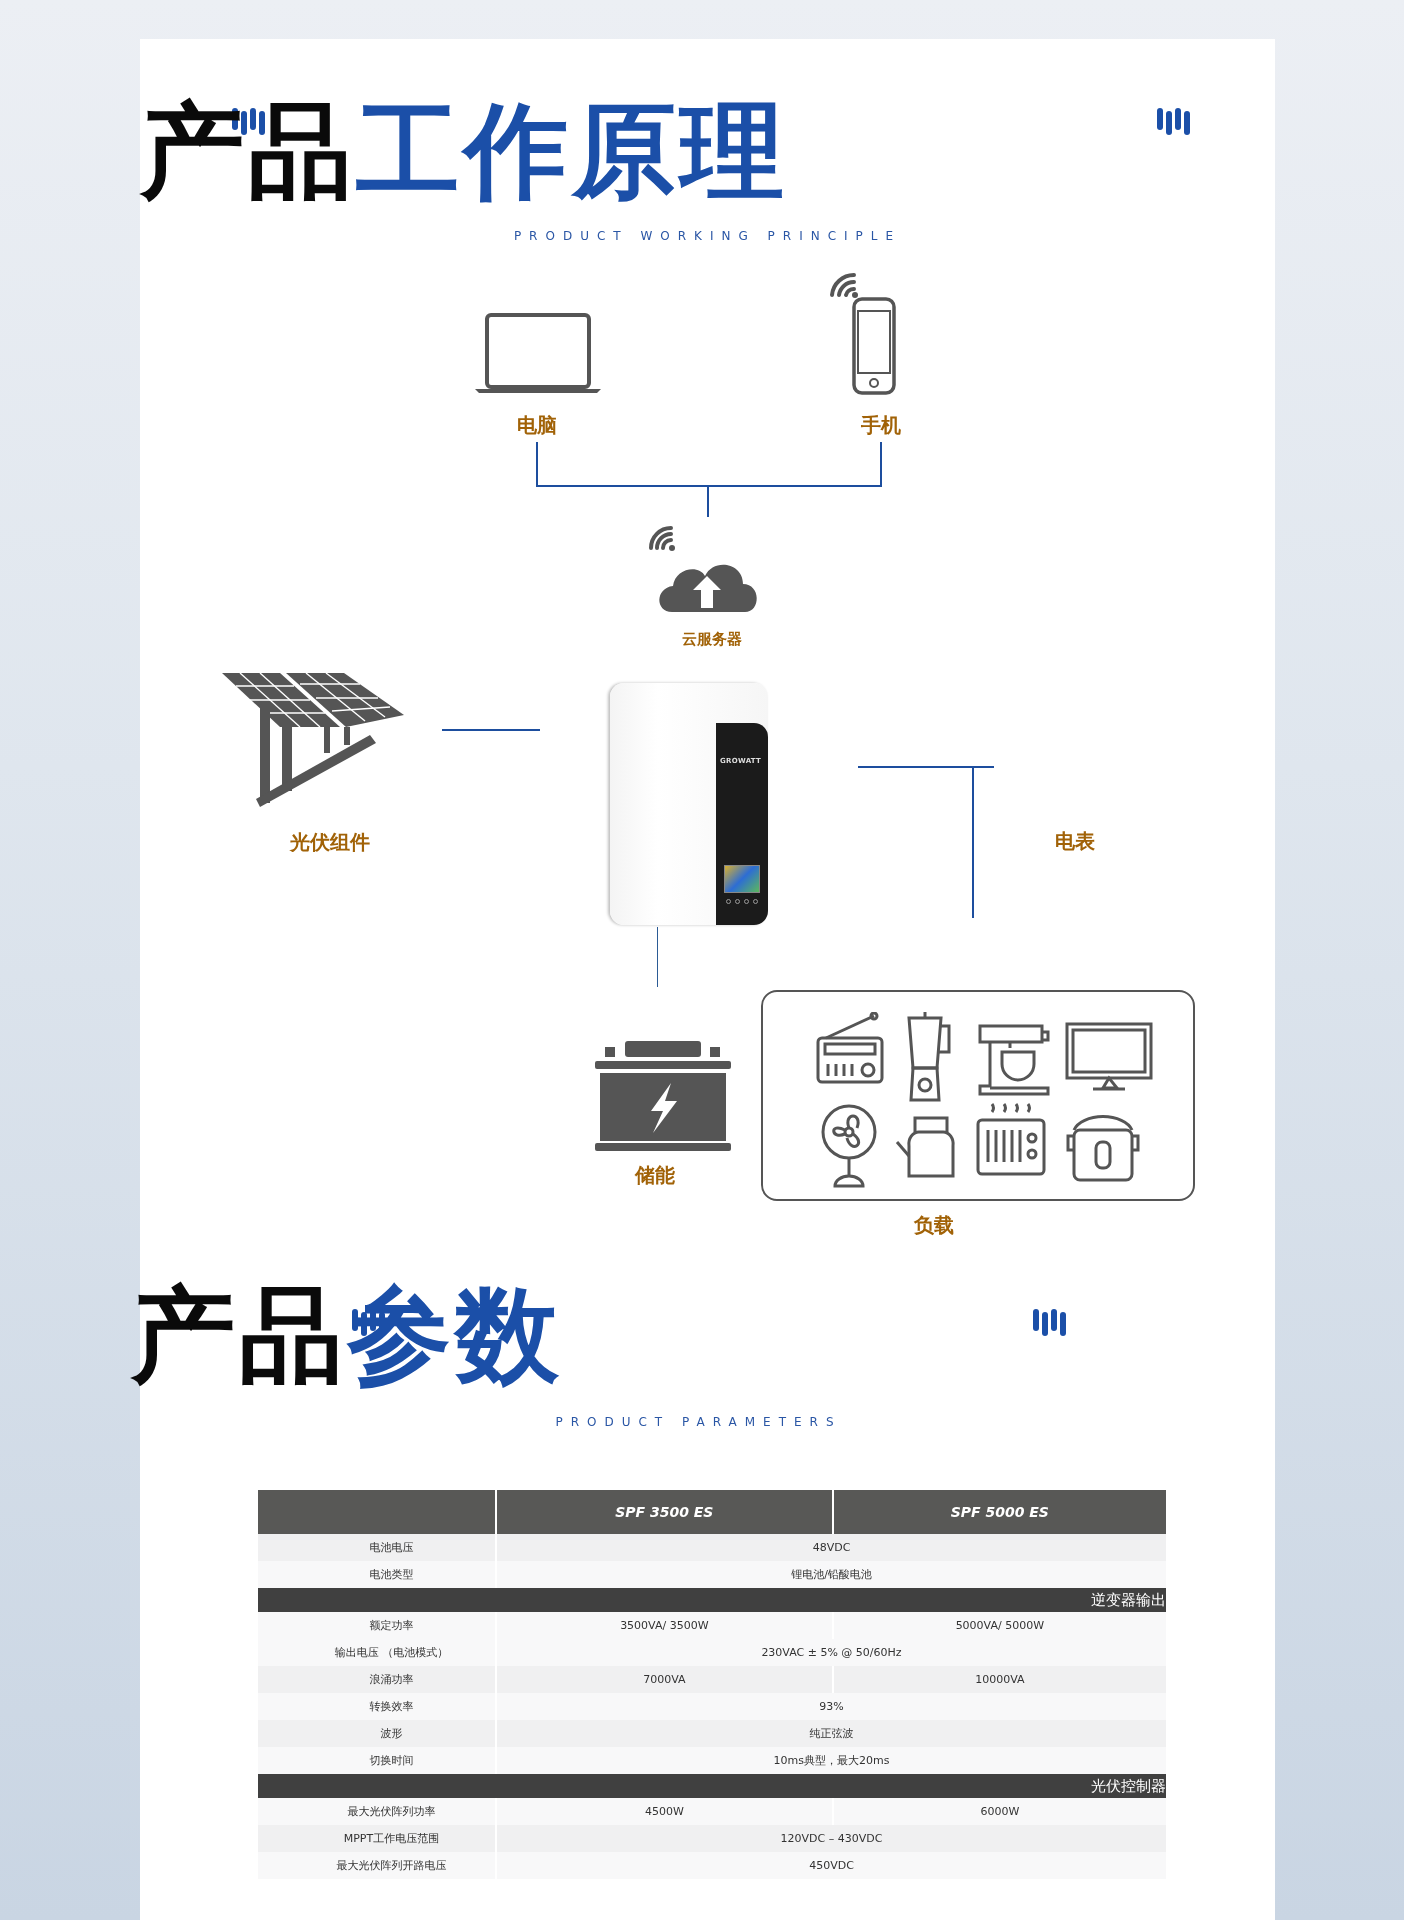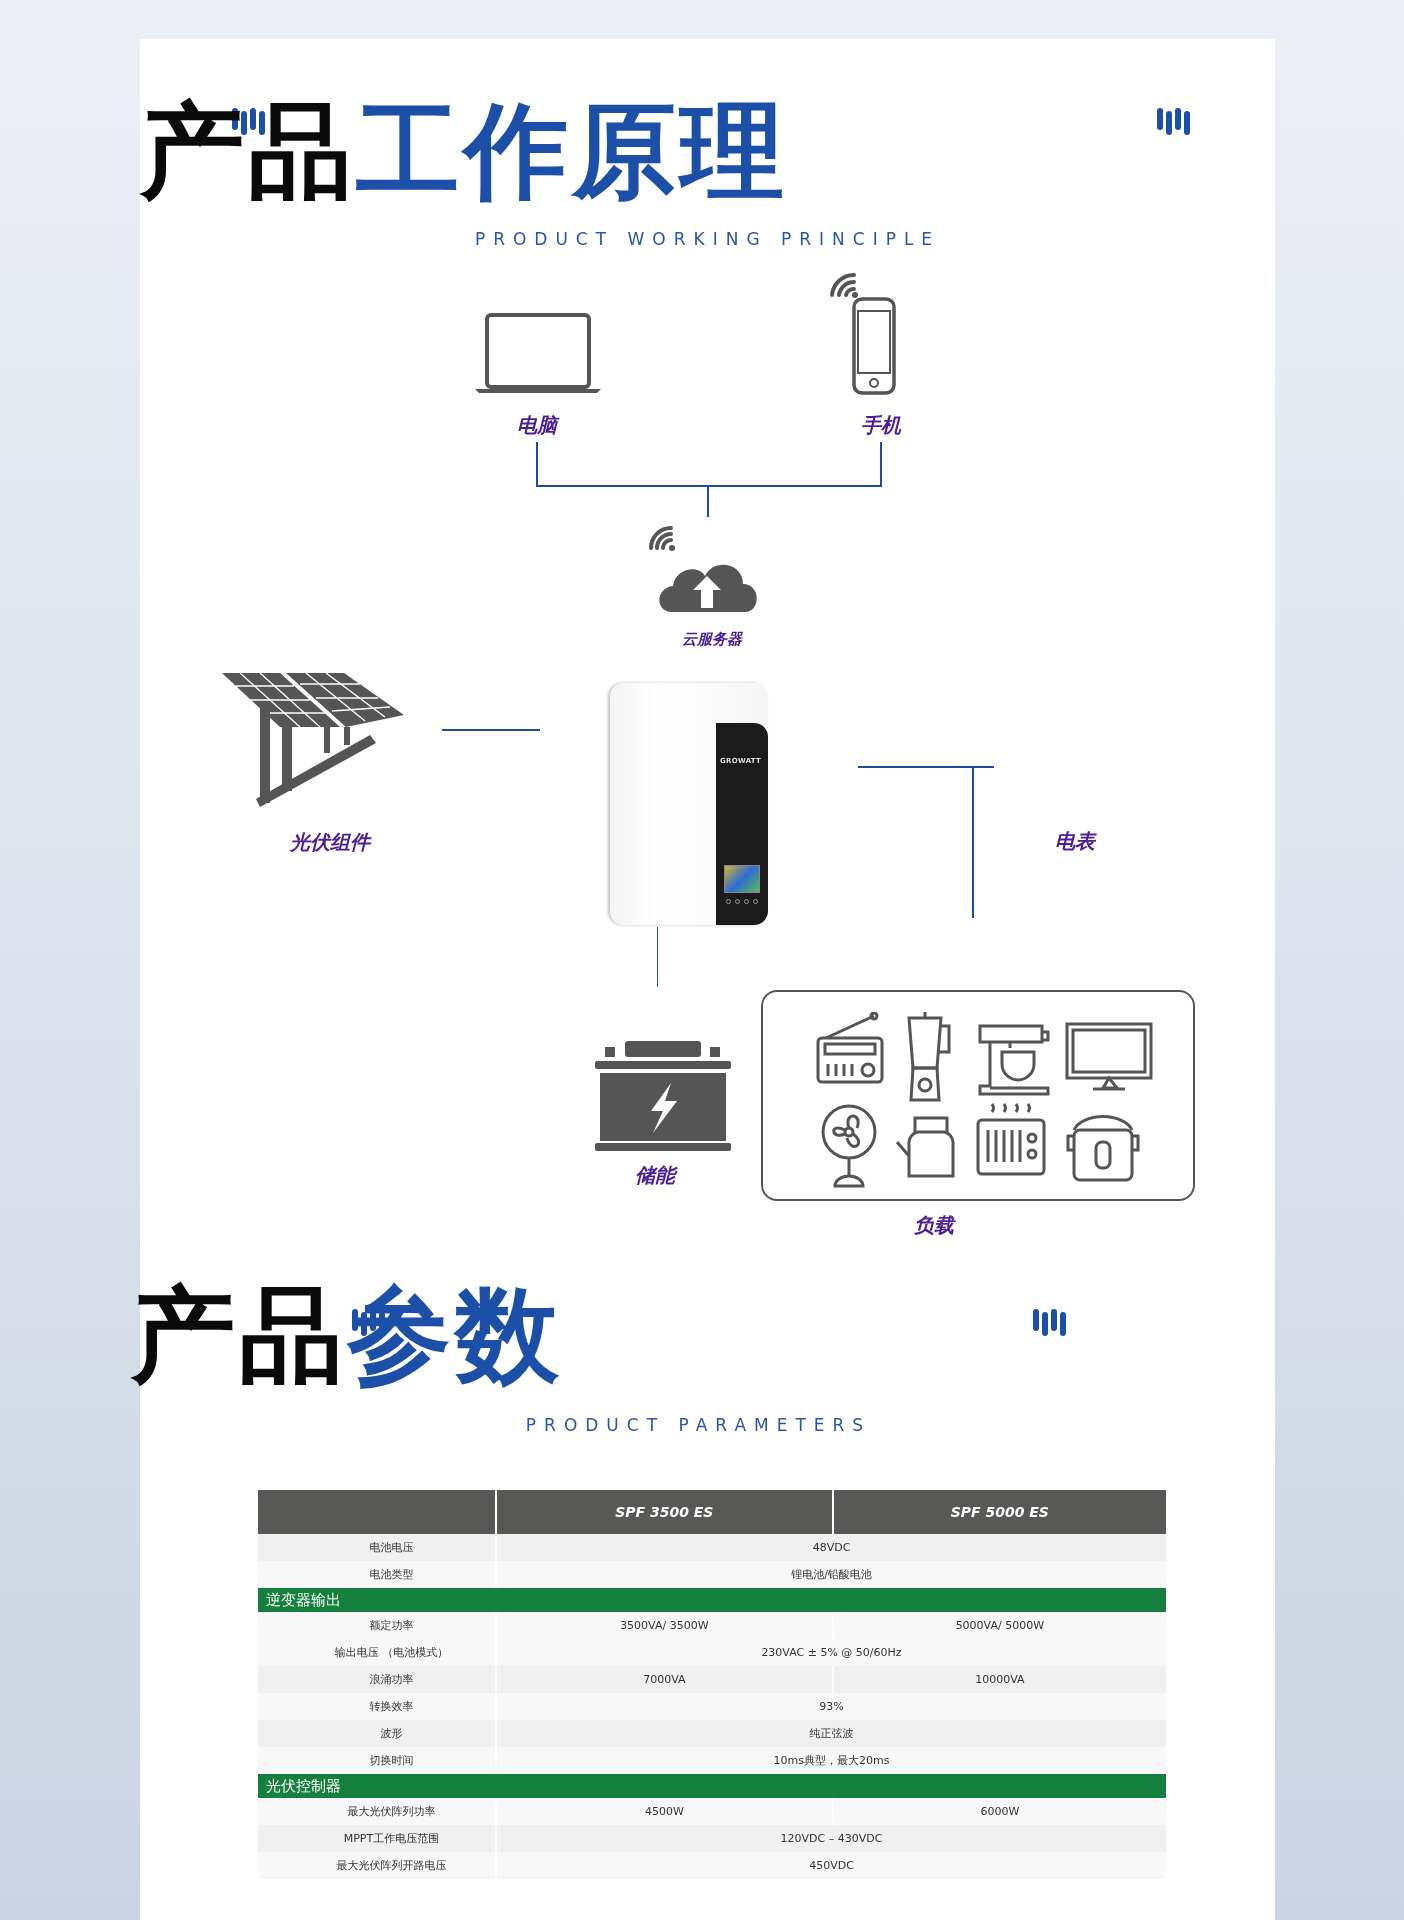--- a/index.html
+++ b/index.html
@@ -15,51 +15,51 @@
   }
   .abs { position: absolute; }
   .title {
     position: absolute; left: 0; width: 100%; text-align: left;
     font-weight: bold; letter-spacing: 4px; white-space: nowrap;
   }
   .title .black { color: #0a0a0a; }
   .title .blue { color: #1b4fa8; }
   .subtitle {
     position: absolute; left: 0; width: 100%; text-align: center;
-    color: #2a56a5; font-size: 17px; letter-spacing: 8px;
+    color: #2a56a5; font-size: 12px; letter-spacing: 8px;
     font-family: "DejaVu Sans", sans-serif;
   }
   .bars { position: absolute; display: flex; gap: 3px; align-items: center; }
   .bars span { display: block; width: 6px; border-radius: 3px; background: #1b4fa8; }
   .bars span:nth-child(1), .bars span:nth-child(3) { height: 22px; margin-top: -4px; }
   .bars span:nth-child(2), .bars span:nth-child(4) { height: 24px; margin-top: 4px; }
   .lbl {
     position: absolute; transform: translateX(-50%); font-weight: bold;
-    color: #4c1d95; font-size: 20px; white-space: nowrap; font-style: italic;
+    color: #a16207; font-size: 20px; white-space: nowrap;
   }
   .lbl.small { font-size: 15px; }
   .line { position: absolute; background: #1d4e9e; }
   
   .ptable {
     position: absolute; left: 258px; top: 1490px; width: 908px;
     border-collapse: collapse; font-size: 11px; color: #333;
   }
   .ptable th {
     background: #585856; color: #fff; height: 44px; font-size: 14px;
     font-weight: bold; border-left: 2px solid #fff; font-style: italic;
   }
   .ptable th:first-child { border-left: none; width: 238px; }
   .ptable td { height: 27px; text-align: center; }
   .ptable td.k { text-align: center; padding-left: 30px; }
   .ptable td.v { border-left: 2px solid #fff; }
   .ptable tr.odd td { background: #f0f0f1; }
   .ptable tr.even td { background: #f8f8f9; }
   .ptable tr.sec td {
-    background: #15803d; color: #fff; font-size: 15px; height: 24px;
-    text-align: left; padding-left: 8px;
+    background: #404040; color: #fff; font-size: 15px; height: 24px;
+    text-align: right; padding-left: 8px;
   }
 </style>
 </head>
 <body>
 
 <div class="card">
 
   <div class="bars" style="left:92px; top:68px;">
       <span></span>
       <span></span>

